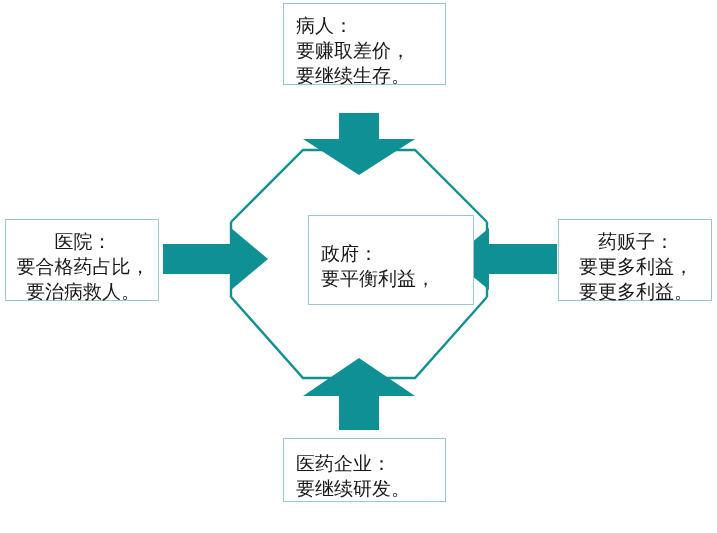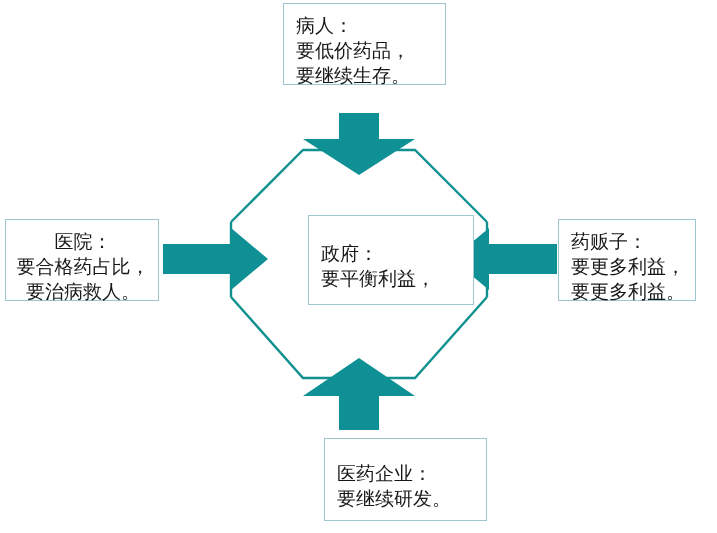--- a/index.html
+++ b/index.html
@@ -42,22 +42,22 @@
   .node-line {
     font-size: 19px;
     line-height: 25px;
     color: #181818;
     white-space: pre;
     letter-spacing: 0px;
   }
   
   #node-top      { left: 283px; top: 3px;   width: 163px; height: 82px; }
   #node-left     { left: 5px;   top: 219px; width: 154px; height: 82px; align-items: center; }
-  #node-right    { left: 558px; top: 219px; width: 138px; height: 82px; }
-  #node-bottom   { left: 283px; top: 438px; width: 163px; height: 83px; margin-left: 41px; }
+  #node-right    { left: 558px; top: 219px; width: 154px; height: 82px; align-items: center; }
+  #node-bottom   { left: 283px; top: 438px; width: 163px; height: 64px; }
   #node-center   { left: 286px; top: 215px; width: 166px; height: 90px; margin-left: 22px; }
 
   #arrow-top    { left: 303px; top: 113px; width: 112px; height: 62px; }
   #arrow-bottom { left: 303px; top: 358px; width: 112px; height: 72px; }
   #arrow-left   { left: 163px; top: 228px; width: 105px; height: 62px; }
   #arrow-right  { left: 452px; top: 228px; width: 105px; height: 62px; }
 </style>
 </head>
 <body>
 
@@ -95,21 +95,21 @@
   <svg id="arrow-left" class="arrow-svg" viewBox="0 0 105 62">
     <polygon fill="#0f9094" points="0,16 68,16 68,0 105,31 68,62 68,46 0,46"></polygon>
   </svg>
 
   <svg id="arrow-right" class="arrow-svg" viewBox="0 0 105 62">
     <polygon fill="#0f9094" points="105,16 37,16 37,0 0,31 37,62 37,46 105,46"></polygon>
   </svg>
 
   <div id="node-top" class="node-box">
     <div class="node-line">病人：</div>
-    <div class="node-line">要低价药品，</div>
+    <div class="node-line">要赚取差价，</div>
     <div class="node-line">要继续生存。</div>
   </div>
 
   <div id="node-left" class="node-box">
     <div class="node-line">医院：</div>
     <div class="node-line">要合格药占比，</div>
     <div class="node-line">要治病救人。</div>
   </div>
 
   <div id="node-right" class="node-box">

